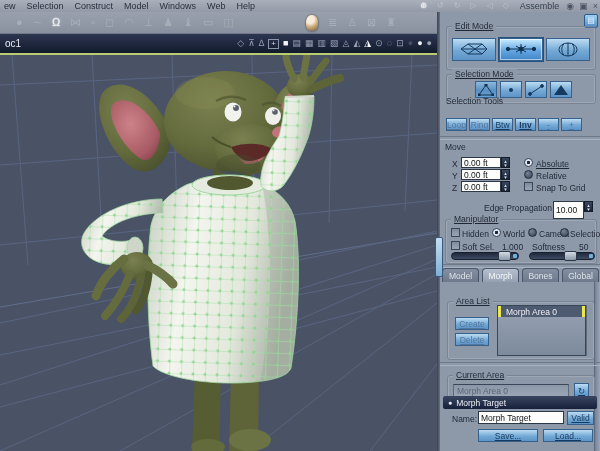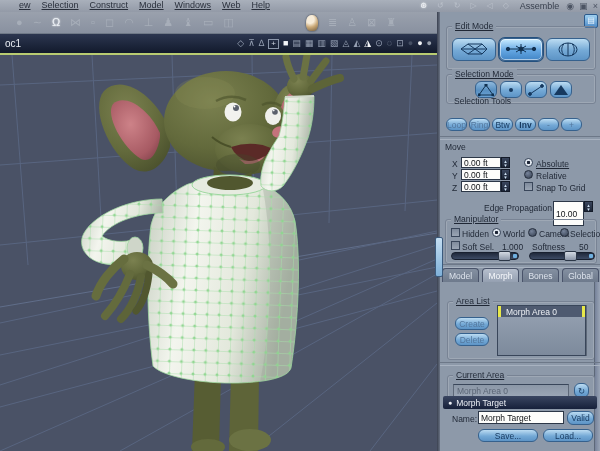--- a/index.html
+++ b/index.html
@@ -1,22 +1,22 @@
 <!DOCTYPE html>
 <html><head>
 <meta charset="utf-8">
 <style>
   html,body{margin:0;padding:0;background:#666;}
   #app{position:relative;width:600px;height:451px;overflow:hidden;
        font-family:"Liberation Sans",sans-serif;background:#8d99a9;
        -webkit-font-smoothing:antialiased;}
   
   .menubar{position:absolute;left:0;top:0;width:600px;height:12px;
-    background:linear-gradient(#a9b0bb,#939aa7);display:flex;
-    font-size:9px;color:#2a303c;padding:0 19px;box-sizing:border-box;z-index:20;text-decoration:underline;}
+    background:linear-gradient(#a9b0bb,#939aa7);display:flex;align-items:center;
+    font-size:9px;color:#2a303c;padding:0 4px;box-sizing:border-box;z-index:20;}
   .mi{margin-right:11px;white-space:nowrap;}
   .mb-right{position:absolute;right:2px;top:0;height:12px;display:flex;align-items:center;gap:5px;}
   .ri{font-size:8px;color:#b9bfc9;line-height:1;}
   .ri.bright{color:#f4f7fa;text-shadow:0 0 2px #fff;}
   .room-label{font-size:9px;color:#39414f;margin:0 2px 0 6px;}
   .wicon{font-size:9px;color:#4c5463;line-height:1;}
   
   .toolbar{position:absolute;left:0;top:12px;width:437px;height:22px;
     background:linear-gradient(#9aa1ad,#8991a0);border-bottom:1px solid #6f7987;
     display:flex;align-items:center;padding-left:16px;gap:10px;box-sizing:border-box;z-index:15;}
@@ -49,23 +49,23 @@
     background:#8d99a9;z-index:10;font-size:9px;color:#1f2735;}
   .corner-ic{position:absolute;right:2px;top:2px;width:12px;height:12px;border-radius:2px;
     background:linear-gradient(#9fd0f0,#4f8cc8);border:1px solid #2c5a8c;color:#eaf4fd;
     font-size:8px;line-height:12px;text-align:center;}
   .group{position:absolute;border:1px solid #788394;border-radius:3px;
     box-shadow:inset 0 0 0 1px rgba(255,255,255,.15);}
   .gtitle{position:absolute;top:-6px;left:5px;background:#8d99a9;padding:0 3px;
     font-size:8.5px;color:#1f2735;white-space:nowrap;text-decoration:underline;}
   .plabel{position:absolute;font-size:8.5px;color:#1f2735;white-space:nowrap;}
   .btn-blue{background:linear-gradient(#bcdcf2,#74a9d6 55%,#5d94c6);
-    border:1px solid #36618d;border-radius:6px;color:#16395f;
+    border:1px solid #36618d;border-radius:0;color:#16395f;
     display:flex;align-items:center;justify-content:center;font-size:8.5px;
-    box-sizing:border-box;position:absolute;}
+    box-sizing:border-box;position:absolute;text-decoration:underline;}
   .btn-blue.sel{background:linear-gradient(#c9ecff,#64a6e2 55%,#4285c6);
     box-shadow:0 0 0 1px #24507e, inset 0 0 0 1px rgba(255,255,255,.55);}
   .btn-blue.pressed{background:linear-gradient(#8fb9dd,#5890c2 55%,#6ba2d4);}
   .btn-blue.faint{color:#53779d;}
   .btn-blue.bold{font-weight:bold;}
   .field{position:absolute;background:#fdfdfb;border:1px solid #2c3747;
     font-size:8.5px;color:#101317;box-sizing:border-box;padding:0 2px;
     display:flex;align-items:center;overflow:hidden;white-space:nowrap;}
   .spinner{position:absolute;background:linear-gradient(#3a465e,#1c2536);
     border:1px solid #141b29;color:#cfe2f4;font-size:5px;line-height:4px;
@@ -361,21 +361,21 @@
             </g>
           </svg>
       </div>
       <div class="btn-blue" style="left:103px;top:6px;width:22px;height:17px;">
         <svg width="16" height="12" viewBox="0 0 16 12" class="micon-svg">
             <path d="M8,1 L15,11 L1,11 Z" fill="#16395f"></path>
           </svg>
       </div>
     </div>
 
-    <span class="plabel" style="left:6px;top:84px;margin-left:8px;">Selection Tools</span>
+    <span class="plabel" style="left:6px;top:84px;">Selection Tools</span>
     <div class="btn-blue faint" style="left:6px;top:106px;width:21px;height:13px;">Loop</div>
     <div class="btn-blue faint" style="left:29px;top:106px;width:21px;height:13px;">Ring</div>
     <div class="btn-blue" style="left:52px;top:106px;width:21px;height:13px;">Btw</div>
     <div class="btn-blue bold" style="left:75px;top:106px;width:21px;height:13px;">Inv</div>
     <div class="btn-blue faint" style="left:98px;top:106px;width:21px;height:13px;">-</div>
     <div class="btn-blue faint" style="left:121px;top:106px;width:21px;height:13px;">+</div>
 
     <div class="groove" style="top:124px;"></div>
 
     <span class="plabel" style="left:5px;top:130px;">Move</span>
@@ -399,21 +399,21 @@
       </div>
 
     <span class="radio on" style="left:84px;top:146px;"></span>
     <span class="plabel" style="left:96px;top:147px;text-decoration:underline;">Absolute</span>
     <span class="radio off" style="left:84px;top:158px;"></span>
     <span class="plabel" style="left:96px;top:159px;">Relative</span>
     <span class="checkbox" style="left:84px;top:170px;"></span>
     <span class="plabel" style="left:96px;top:171px;">Snap To Grid</span>
 
     <span class="plabel" style="left:44px;top:191px;">Edge Propagation</span>
-    <div class="field" style="left:113px;top:189px;width:31px;height:25px;">10.00</div>
+    <div class="field" style="left:113px;top:189px;width:31px;height:18px;">10.00</div>
     <div class="spinner" style="left:144px;top:189px;width:9px;height:11px;">
         <span>▴</span>
         <span>▾</span>
       </div>
 
     <div class="group" style="left:5px;top:207px;width:150px;height:43px;">
       <span class="gtitle">Manipulator</span>
       <span class="checkbox" style="left:5px;top:8px;"></span>
       <span class="plabel" style="left:16px;top:9px;">Hidden</span>
       <span class="radio on" style="left:46px;top:8px;"></span>

